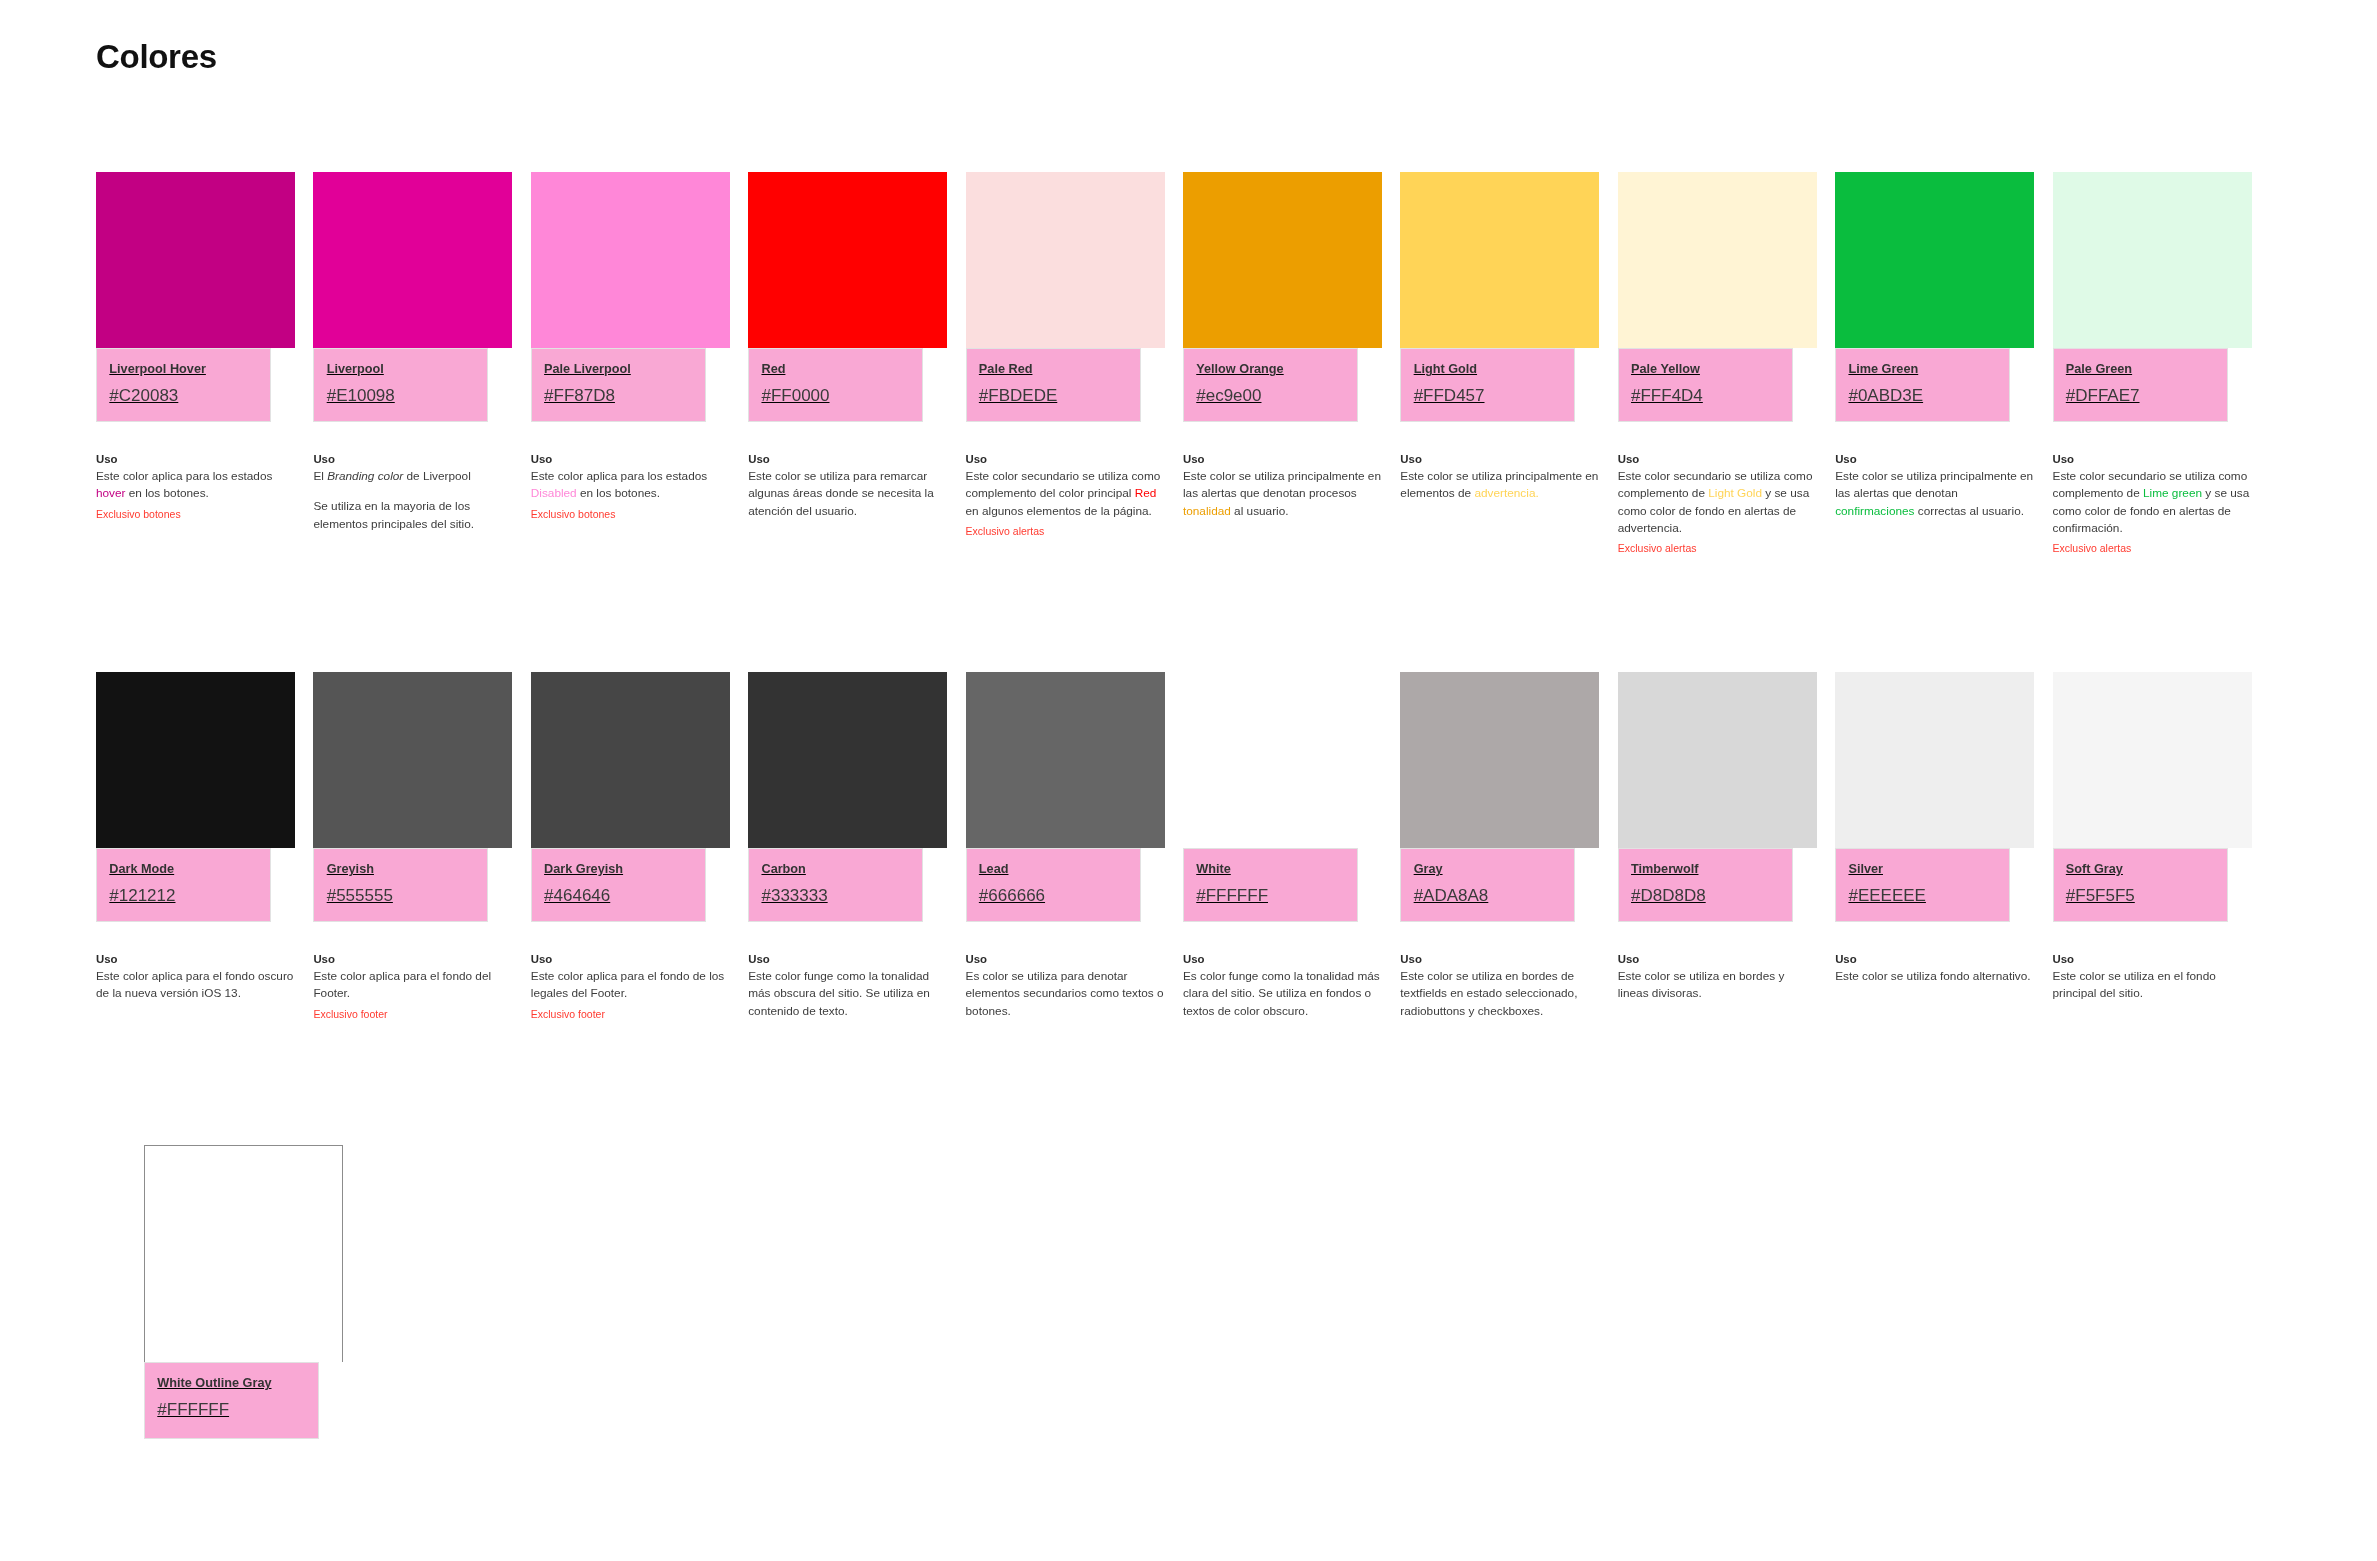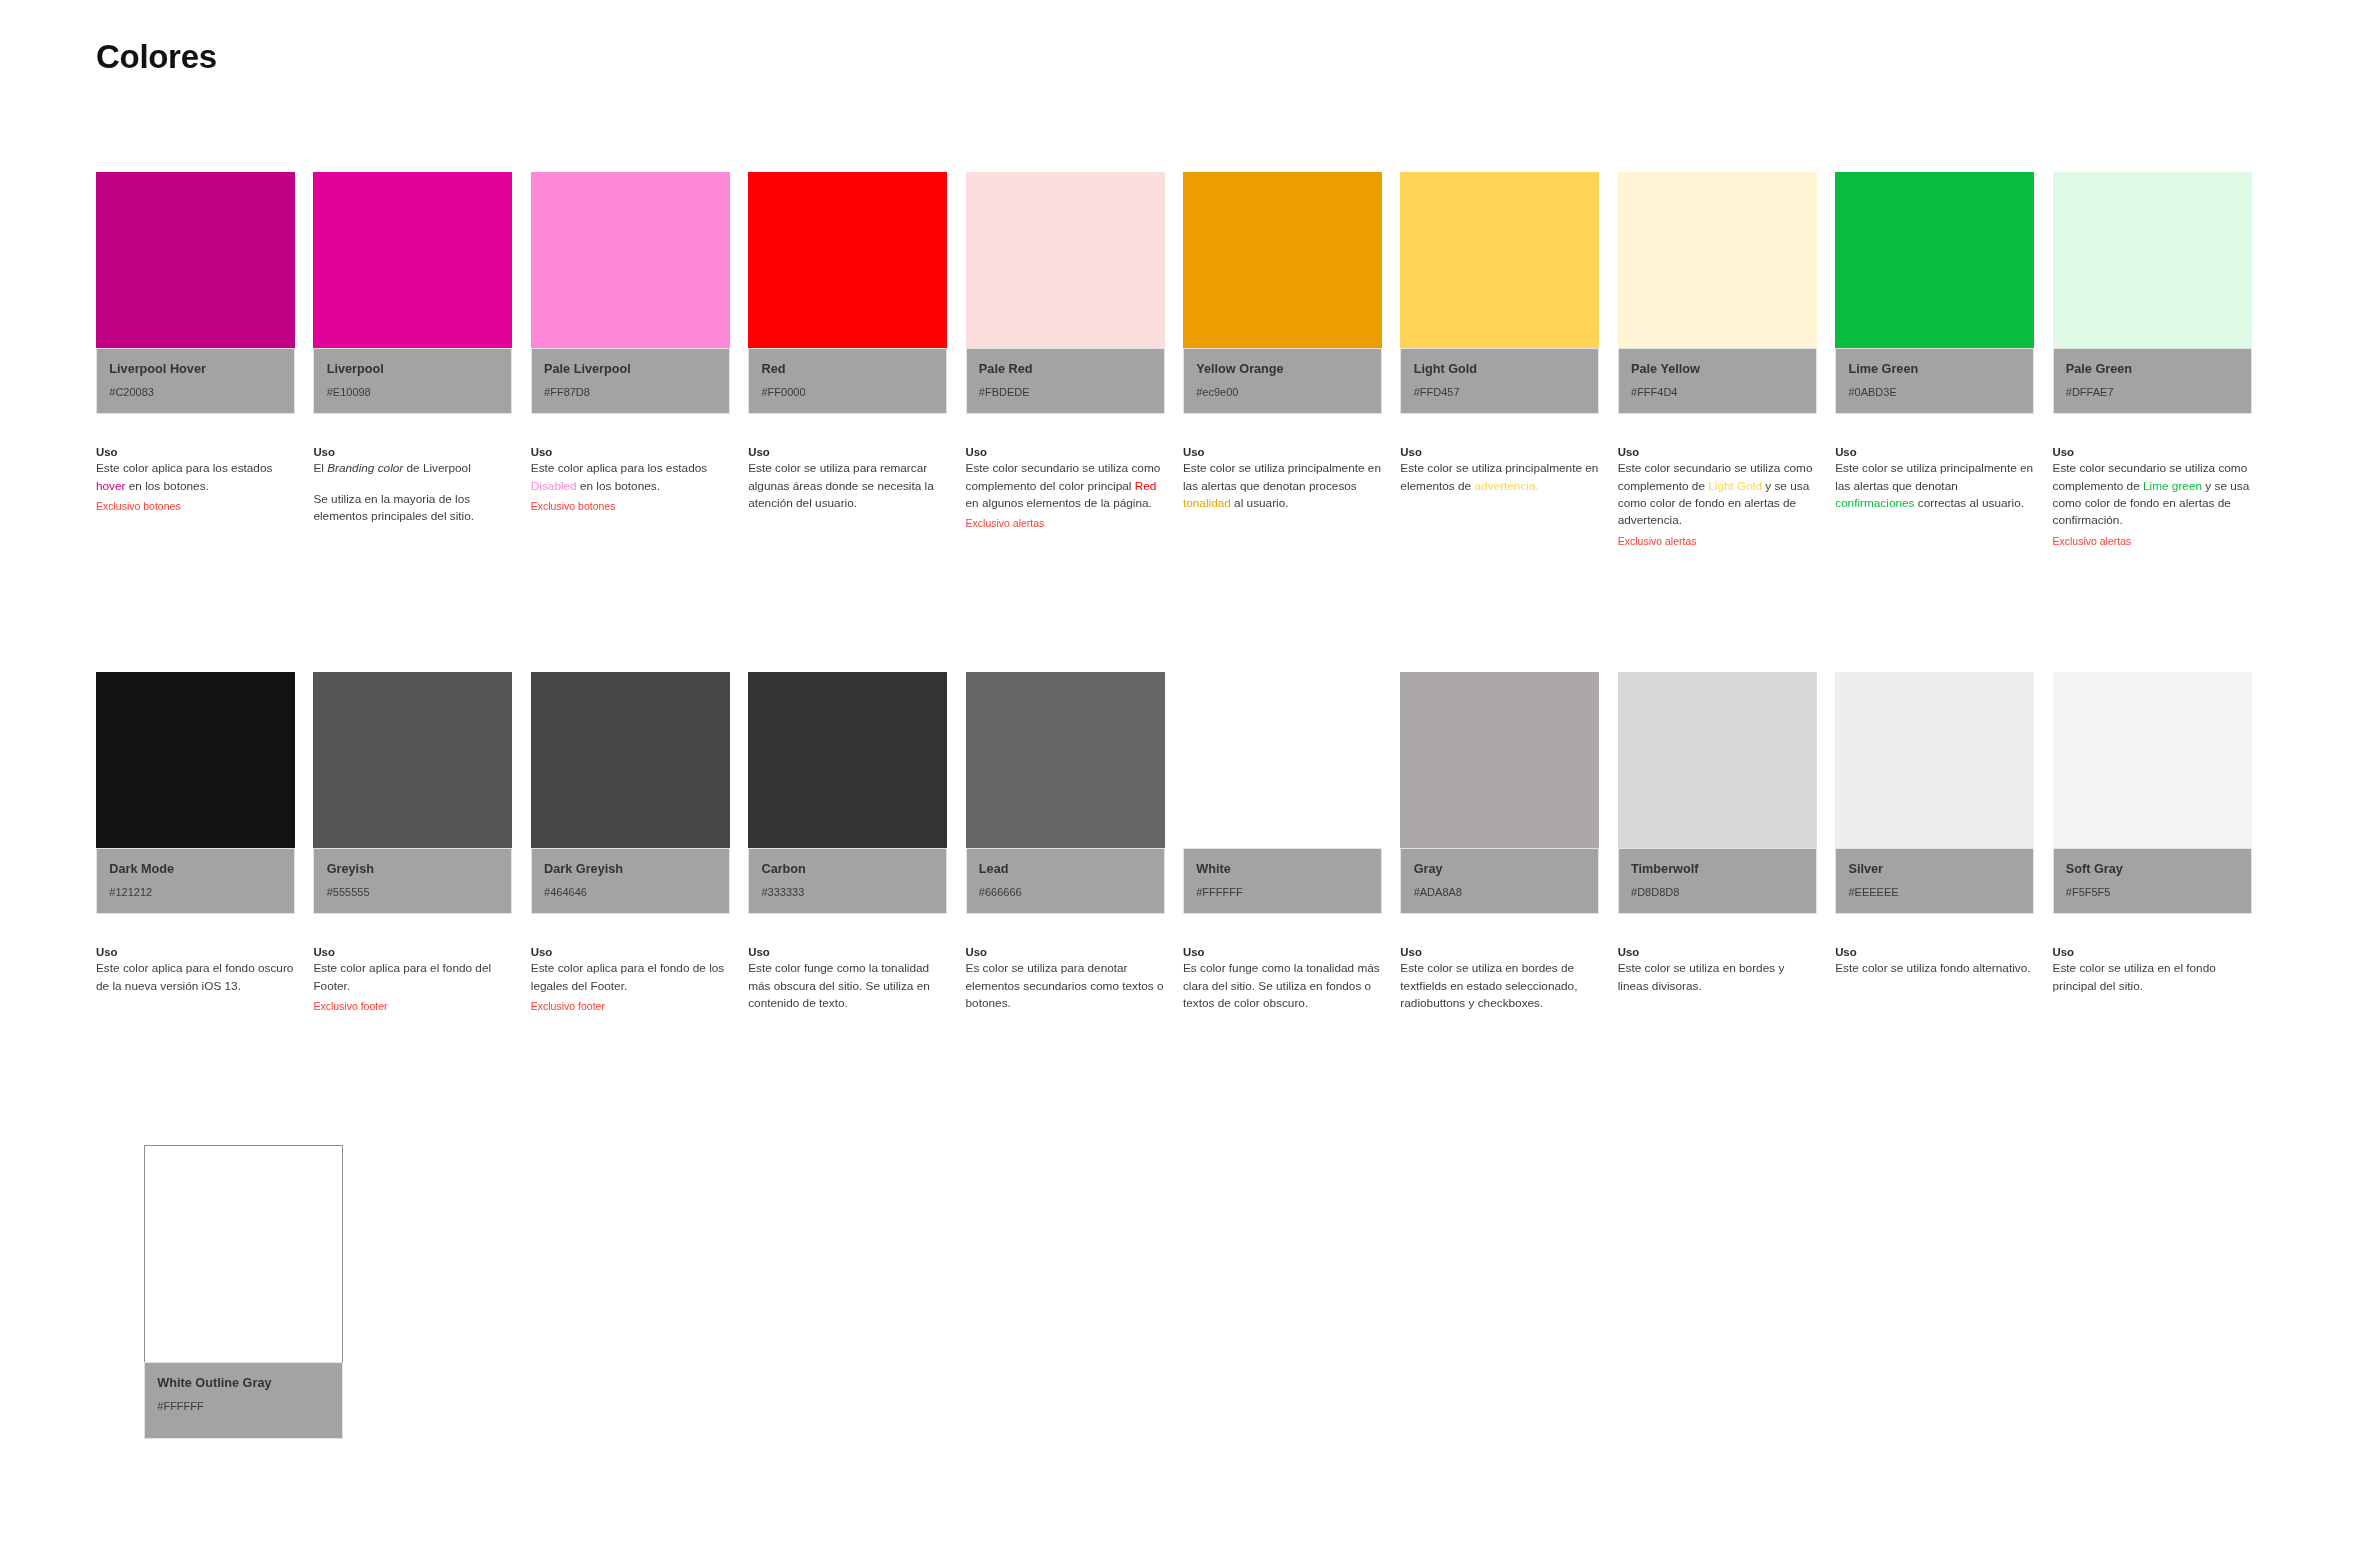--- a/index.html
+++ b/index.html
@@ -53,36 +53,37 @@
     display: block;
   }
   .swatch.tall { height: 217px; }
   .swatch.outlined {
     border: 0.9px solid #8c8c8c;
     border-bottom: none;
   }
 
   
   .label-box {
-    width: 199px;
+    width: 175px;
     border: 0.9px solid #e2e2e2;
-    background: #a3a3a3;
+    background: #f9a8d4;
     padding: 12.3px 12.3px 14px 12.3px;
     min-height: 60px;
+    text-decoration: underline;
   }
   .label-box.tall { min-height: 77px; }
   .color-name {
     font-size: 12.7px;
     font-weight: bold;
     color: #333333;
     line-height: 1.3;
     margin-bottom: 7px;
   }
   .color-hex {
-    font-size: 11px;
+    font-size: 17px;
     color: #3a3a3a;
     line-height: 1.3;
   }
 
   
   .usage {
     margin-top: 31.5px;
     width: 199px;
   }
   .usage-title {

